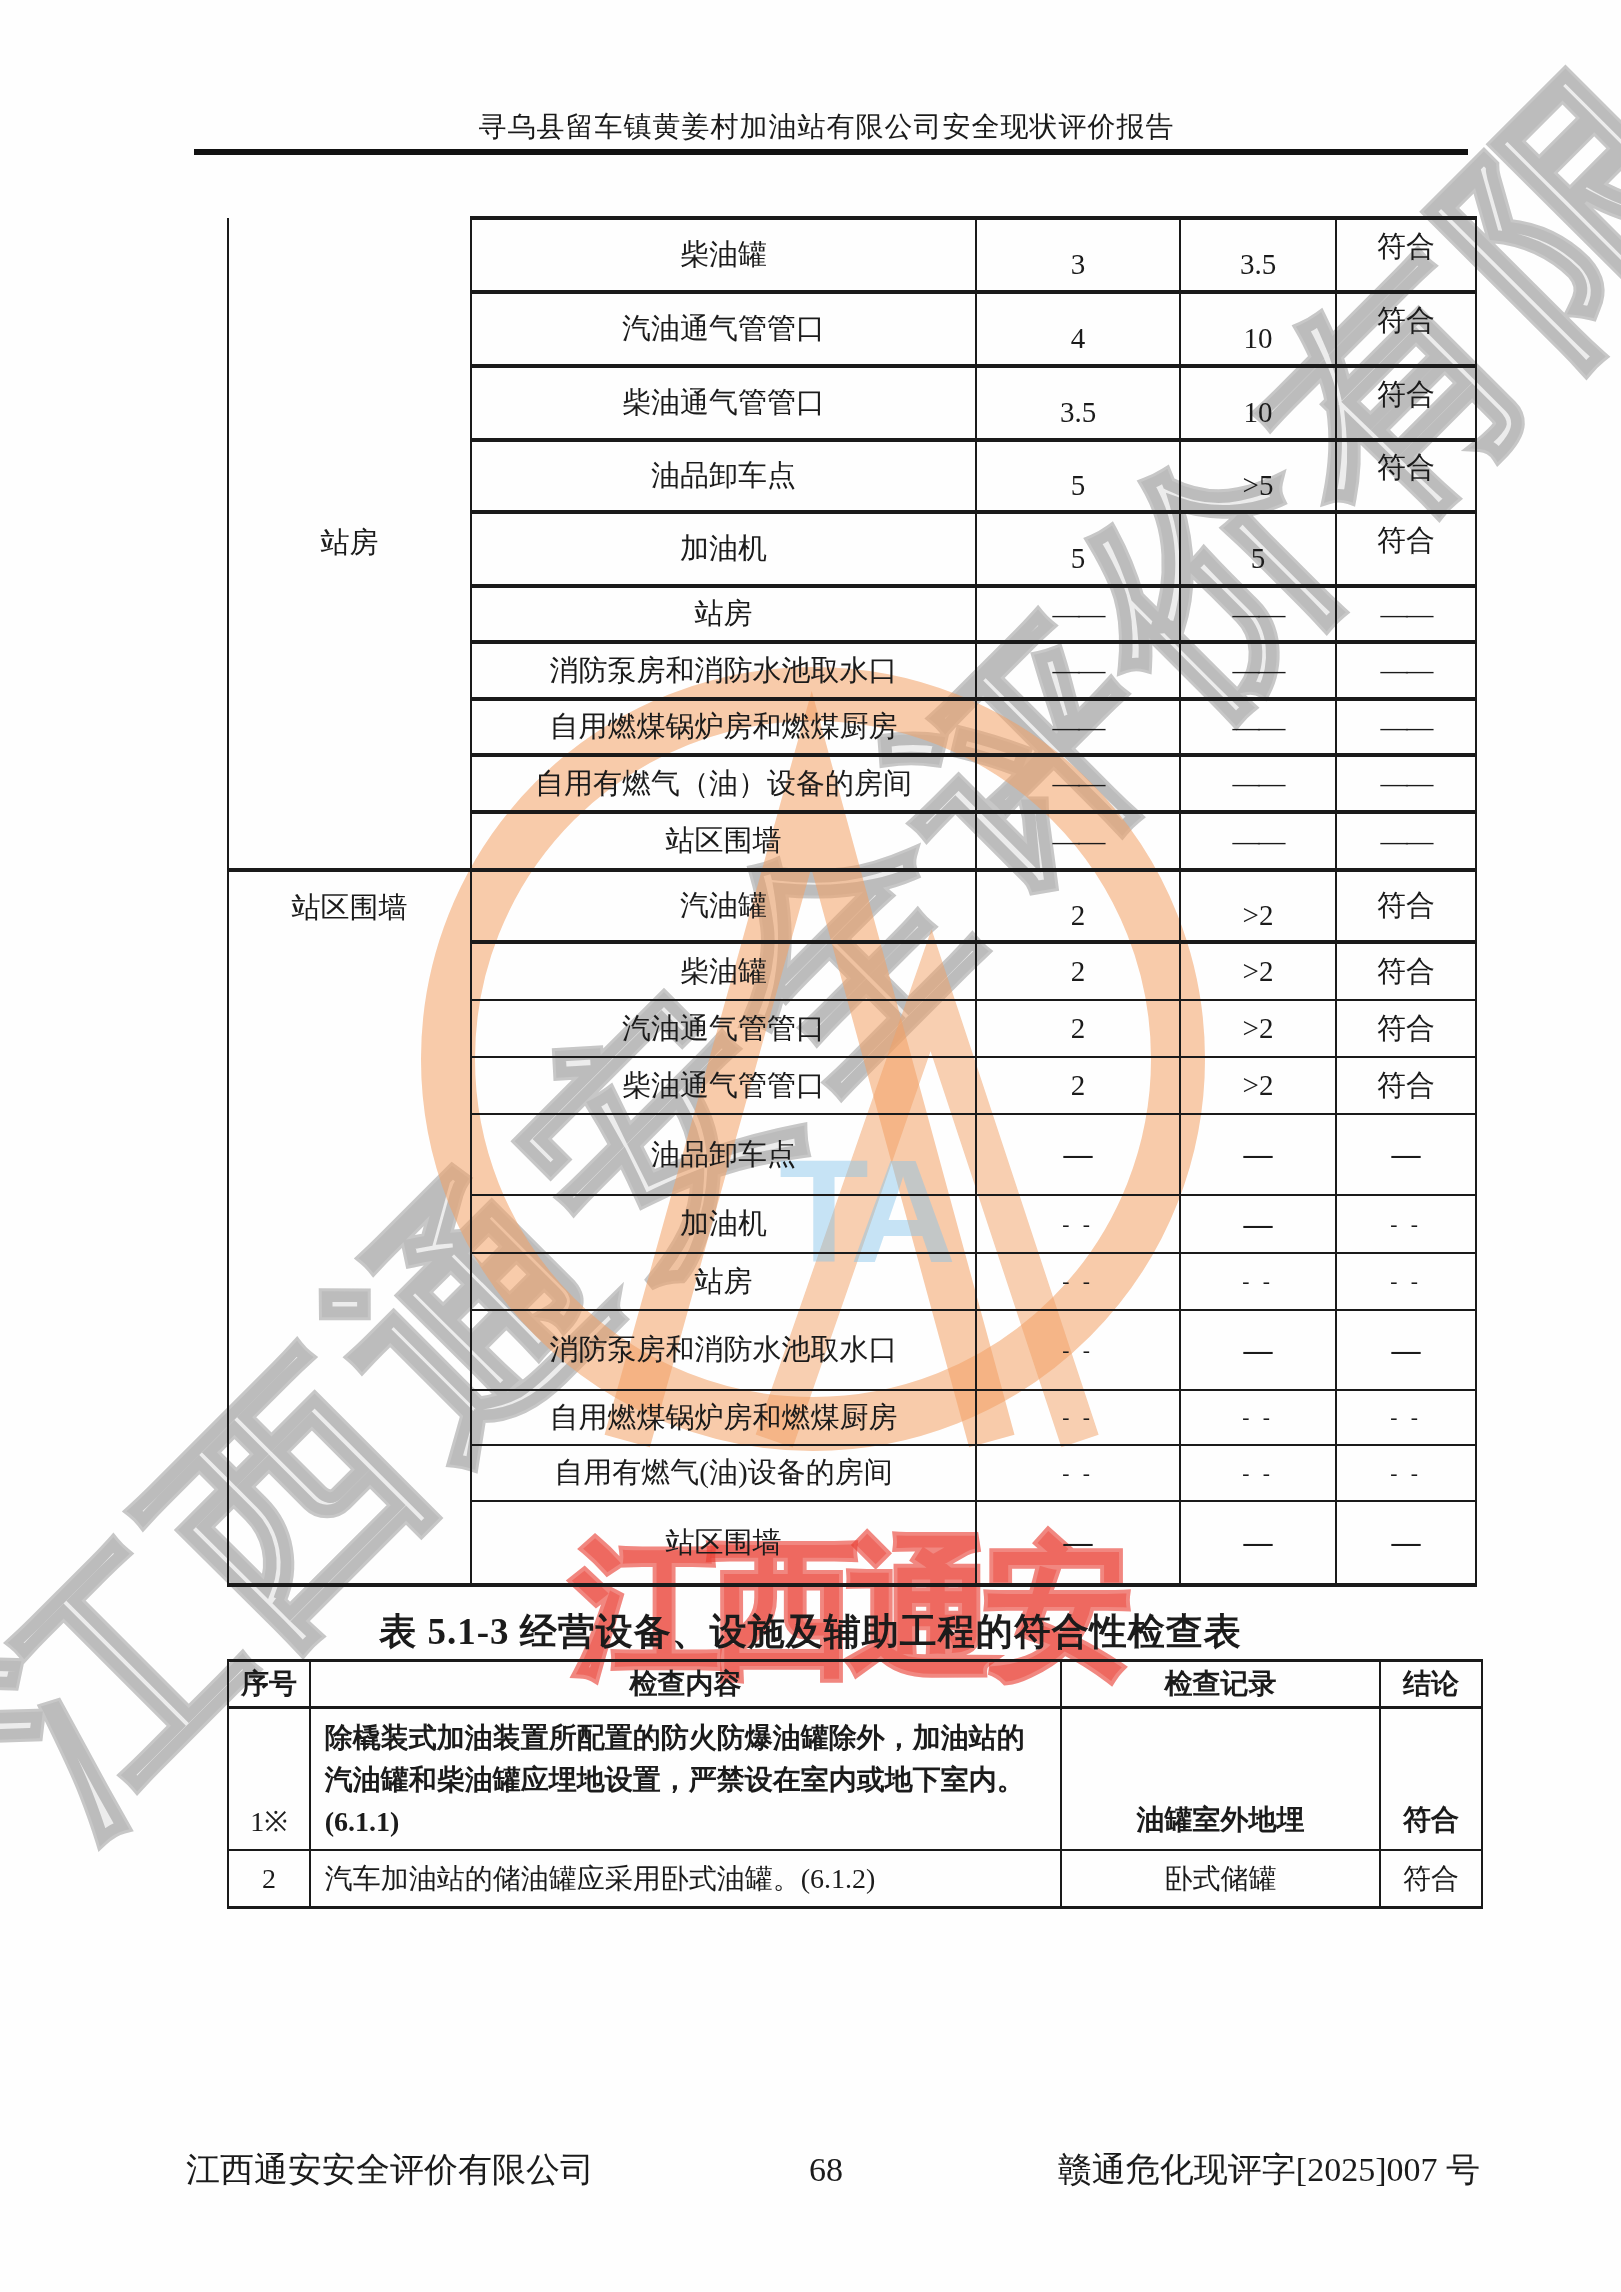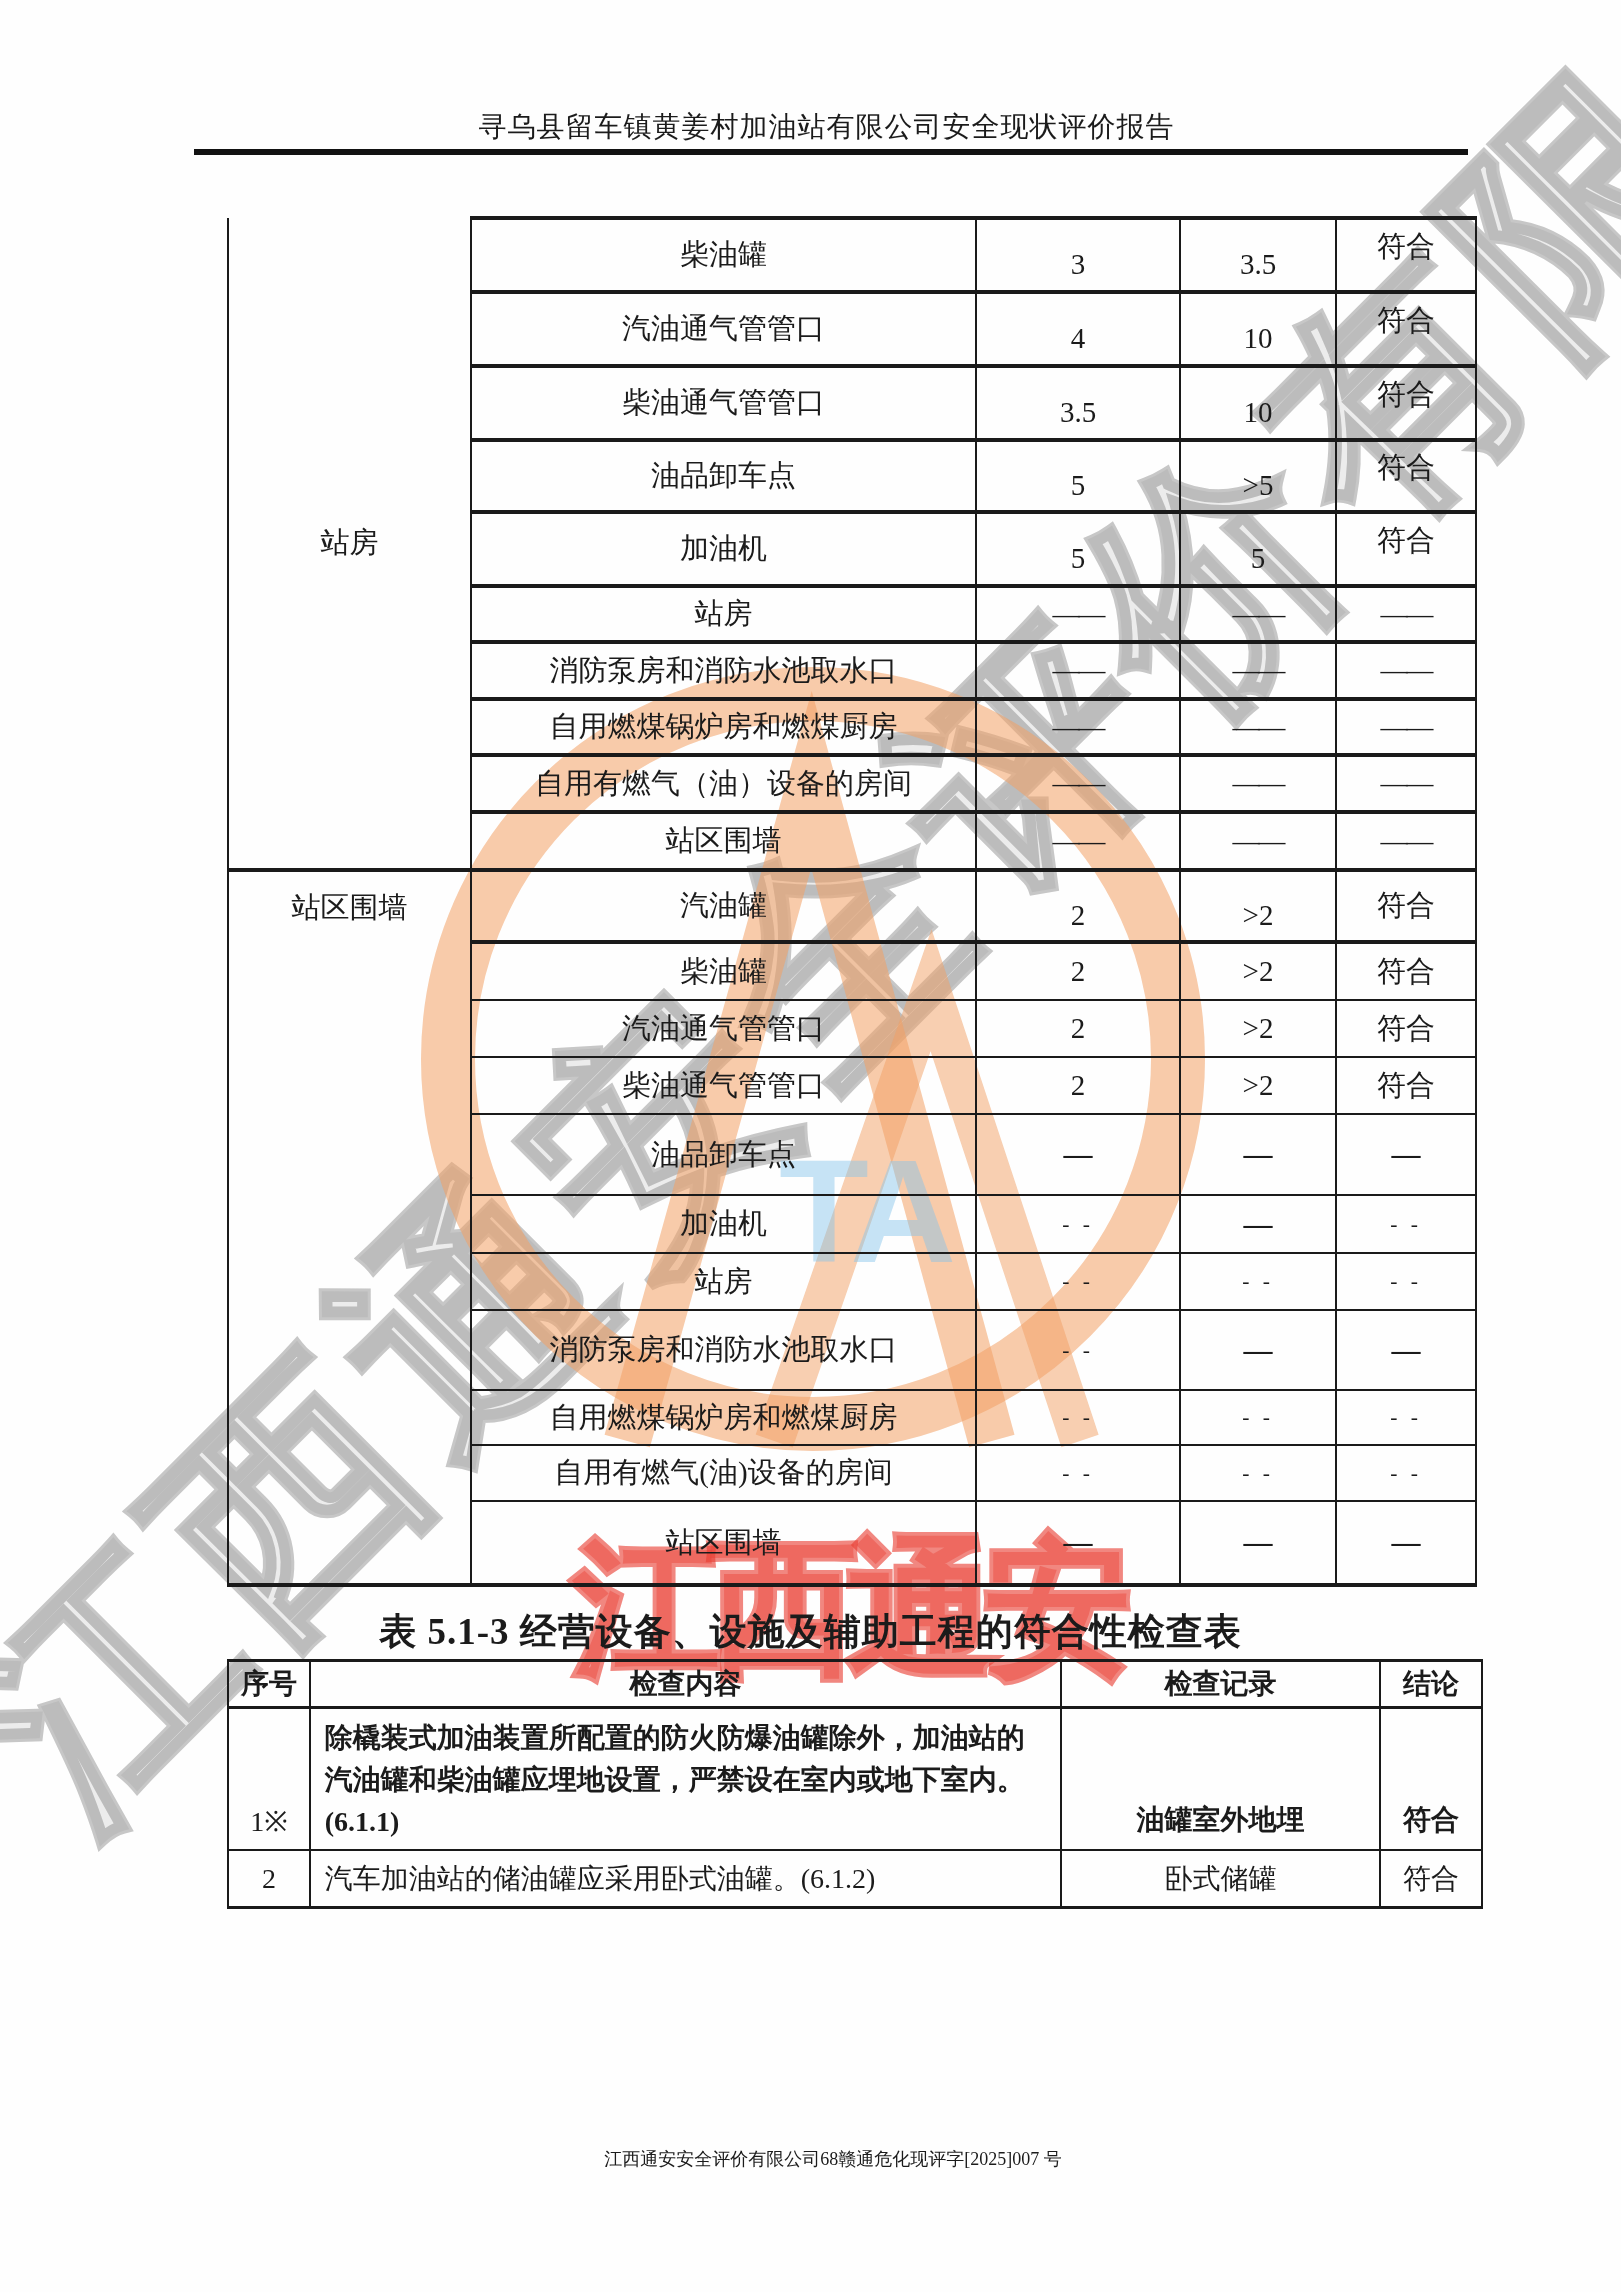--- a/index.html
+++ b/index.html
@@ -45,22 +45,22 @@
   .header-title{
     position:absolute;top:108px;left:16px;width:100%;
     text-align:center;font-size:28px;letter-spacing:1px;z-index:2;
   }
   .header-rule{
     position:absolute;left:194px;top:149px;width:1274px;height:5.9px;
     background:#121212;z-index:2;
   }
   .footer{
     position:absolute;top:2147px;left:186px;width:1294px;
-    display:flex;justify-content:center;align-items:baseline;
-    font-size:18px;z-index:2;
+    display:flex;justify-content:space-between;align-items:baseline;
+    font-size:34px;z-index:2;
   }
   
   table{border-collapse:collapse;table-layout:fixed;background:transparent;}
   .t1{position:absolute;left:227px;top:216px;width:1248px;z-index:2;}
   .t1 td{
     border:2px solid #1a1a1a;
     text-align:center;vertical-align:middle;
     font-size:29px;padding:0;overflow:hidden;
   }
   .t1 tr.thick > td{border-bottom-width:4.9px;}

